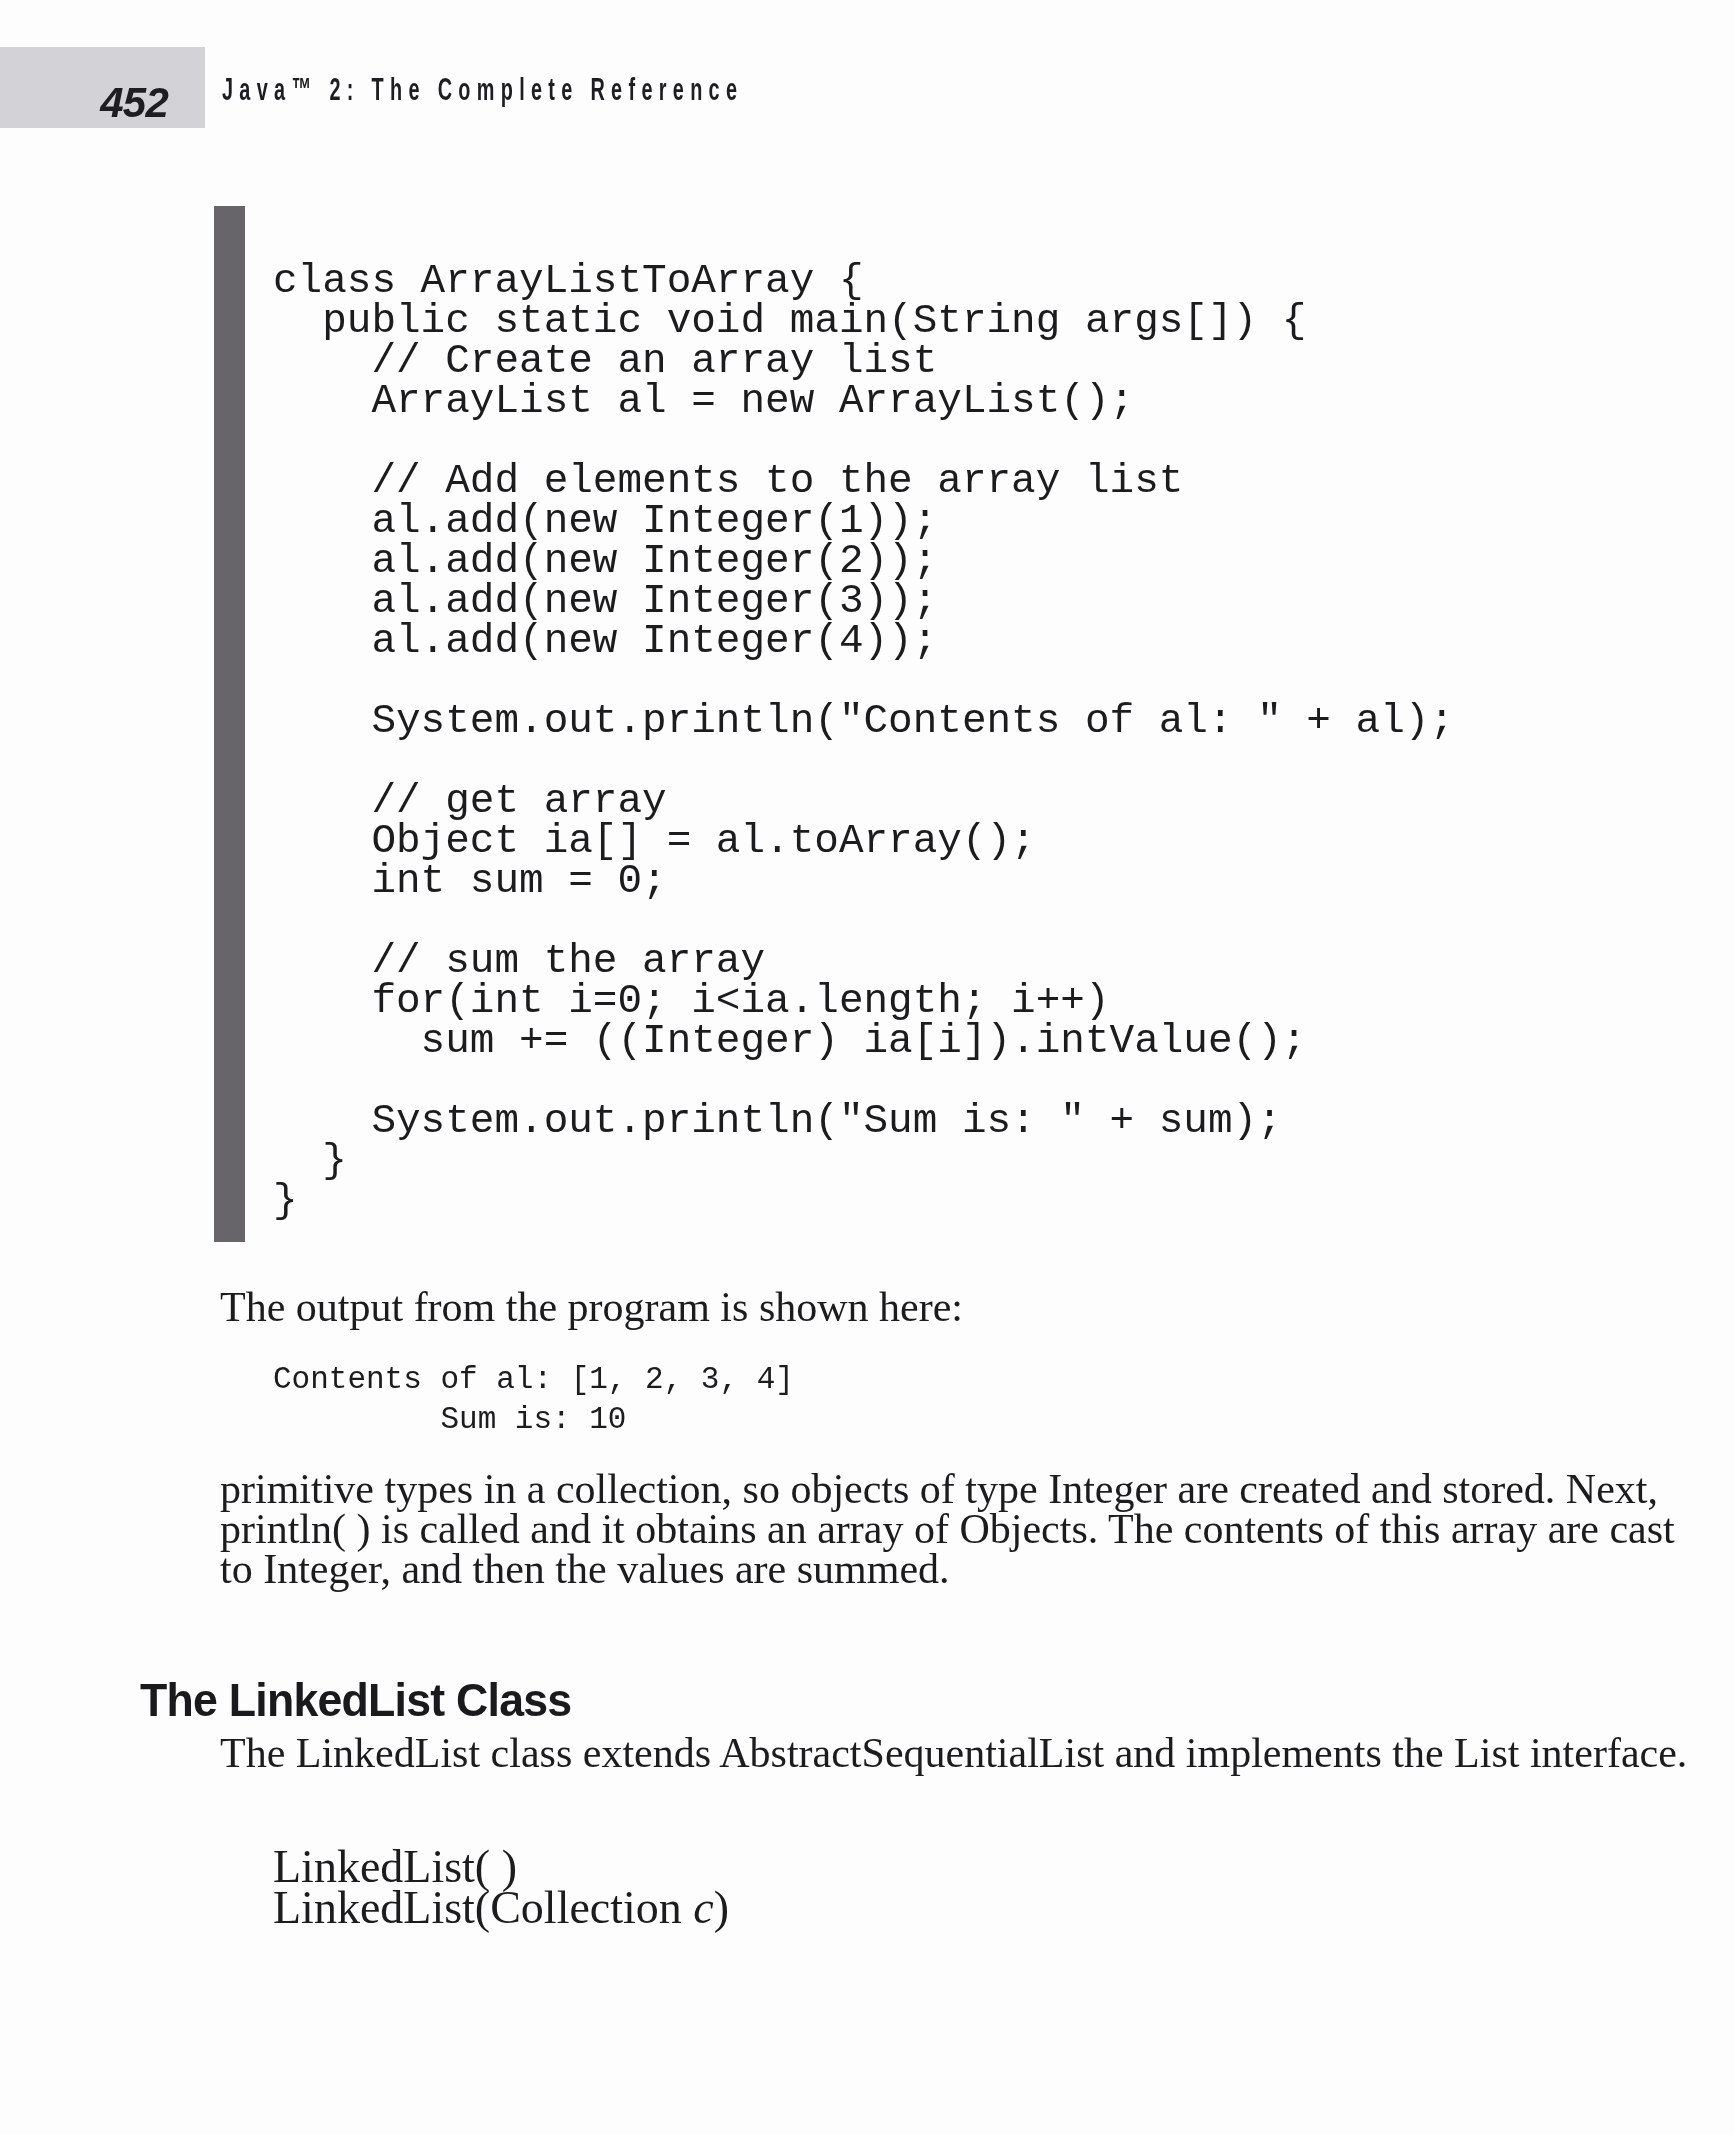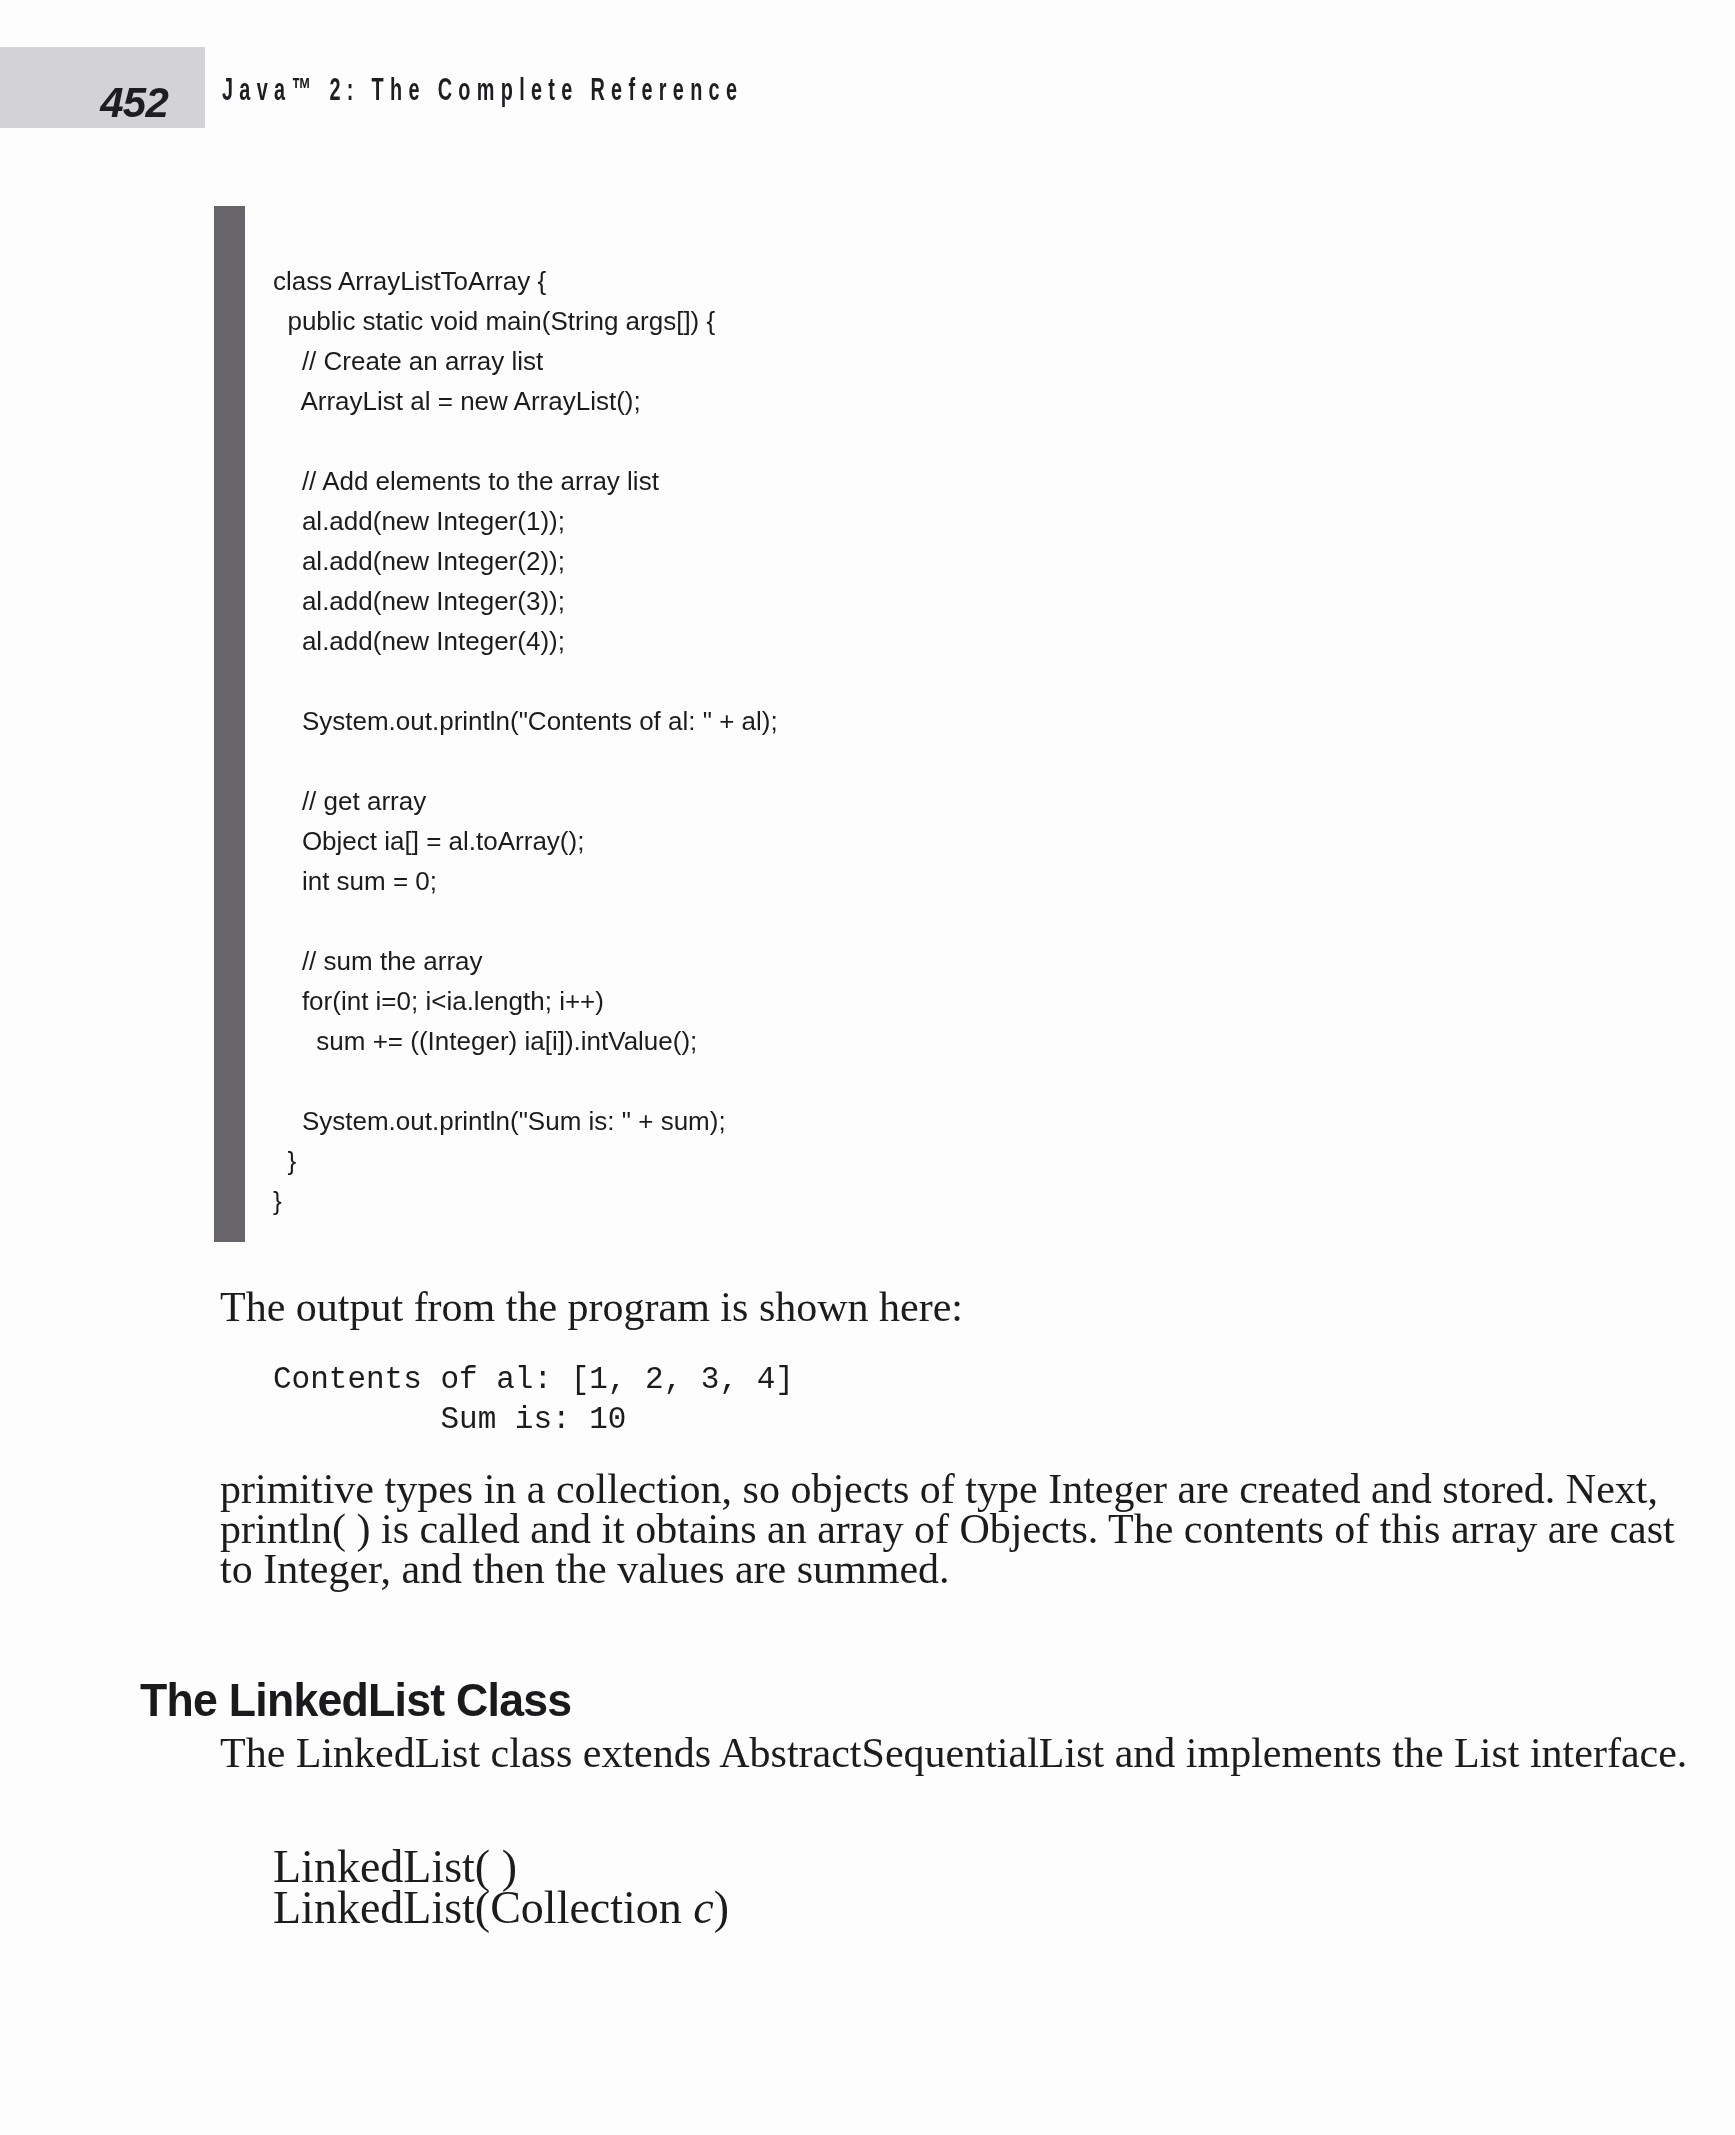--- a/index.html
+++ b/index.html
@@ -23,21 +23,21 @@
       font-size: 32px; line-height: 34px; letter-spacing: 10.2px;
       transform: scaleX(0.62); transform-origin: left center;
       color: #1e1e22; white-space: nowrap;
     }
     .code-bar {
       position: absolute; left: 214px; top: 206px; width: 30.5px; height: 1036px;
       background: #676569;
     }
     .code-block {
       position: absolute; left: 273px; top: 261px; margin: 0;
-      font-family: Liberation Sans, sans-serif; font-size: 26px; line-height: 40px;
+      font-family: Liberation Mono, monospace; font-size: 41px; line-height: 40px;
       color: #1c1c1e; white-space: pre;
     }
     .body-text {
       position: absolute; left: 220px; margin: 0;
       font-family: "Liberation Serif", serif; font-size: 42px; line-height: 40px;
       color: #1c1c1e; white-space: nowrap;
     }
     .output-block {
       position: absolute; left: 273px; top: 1360px; margin: 0;
       font-family: "Liberation Mono", monospace; font-size: 31px; line-height: 40px;

